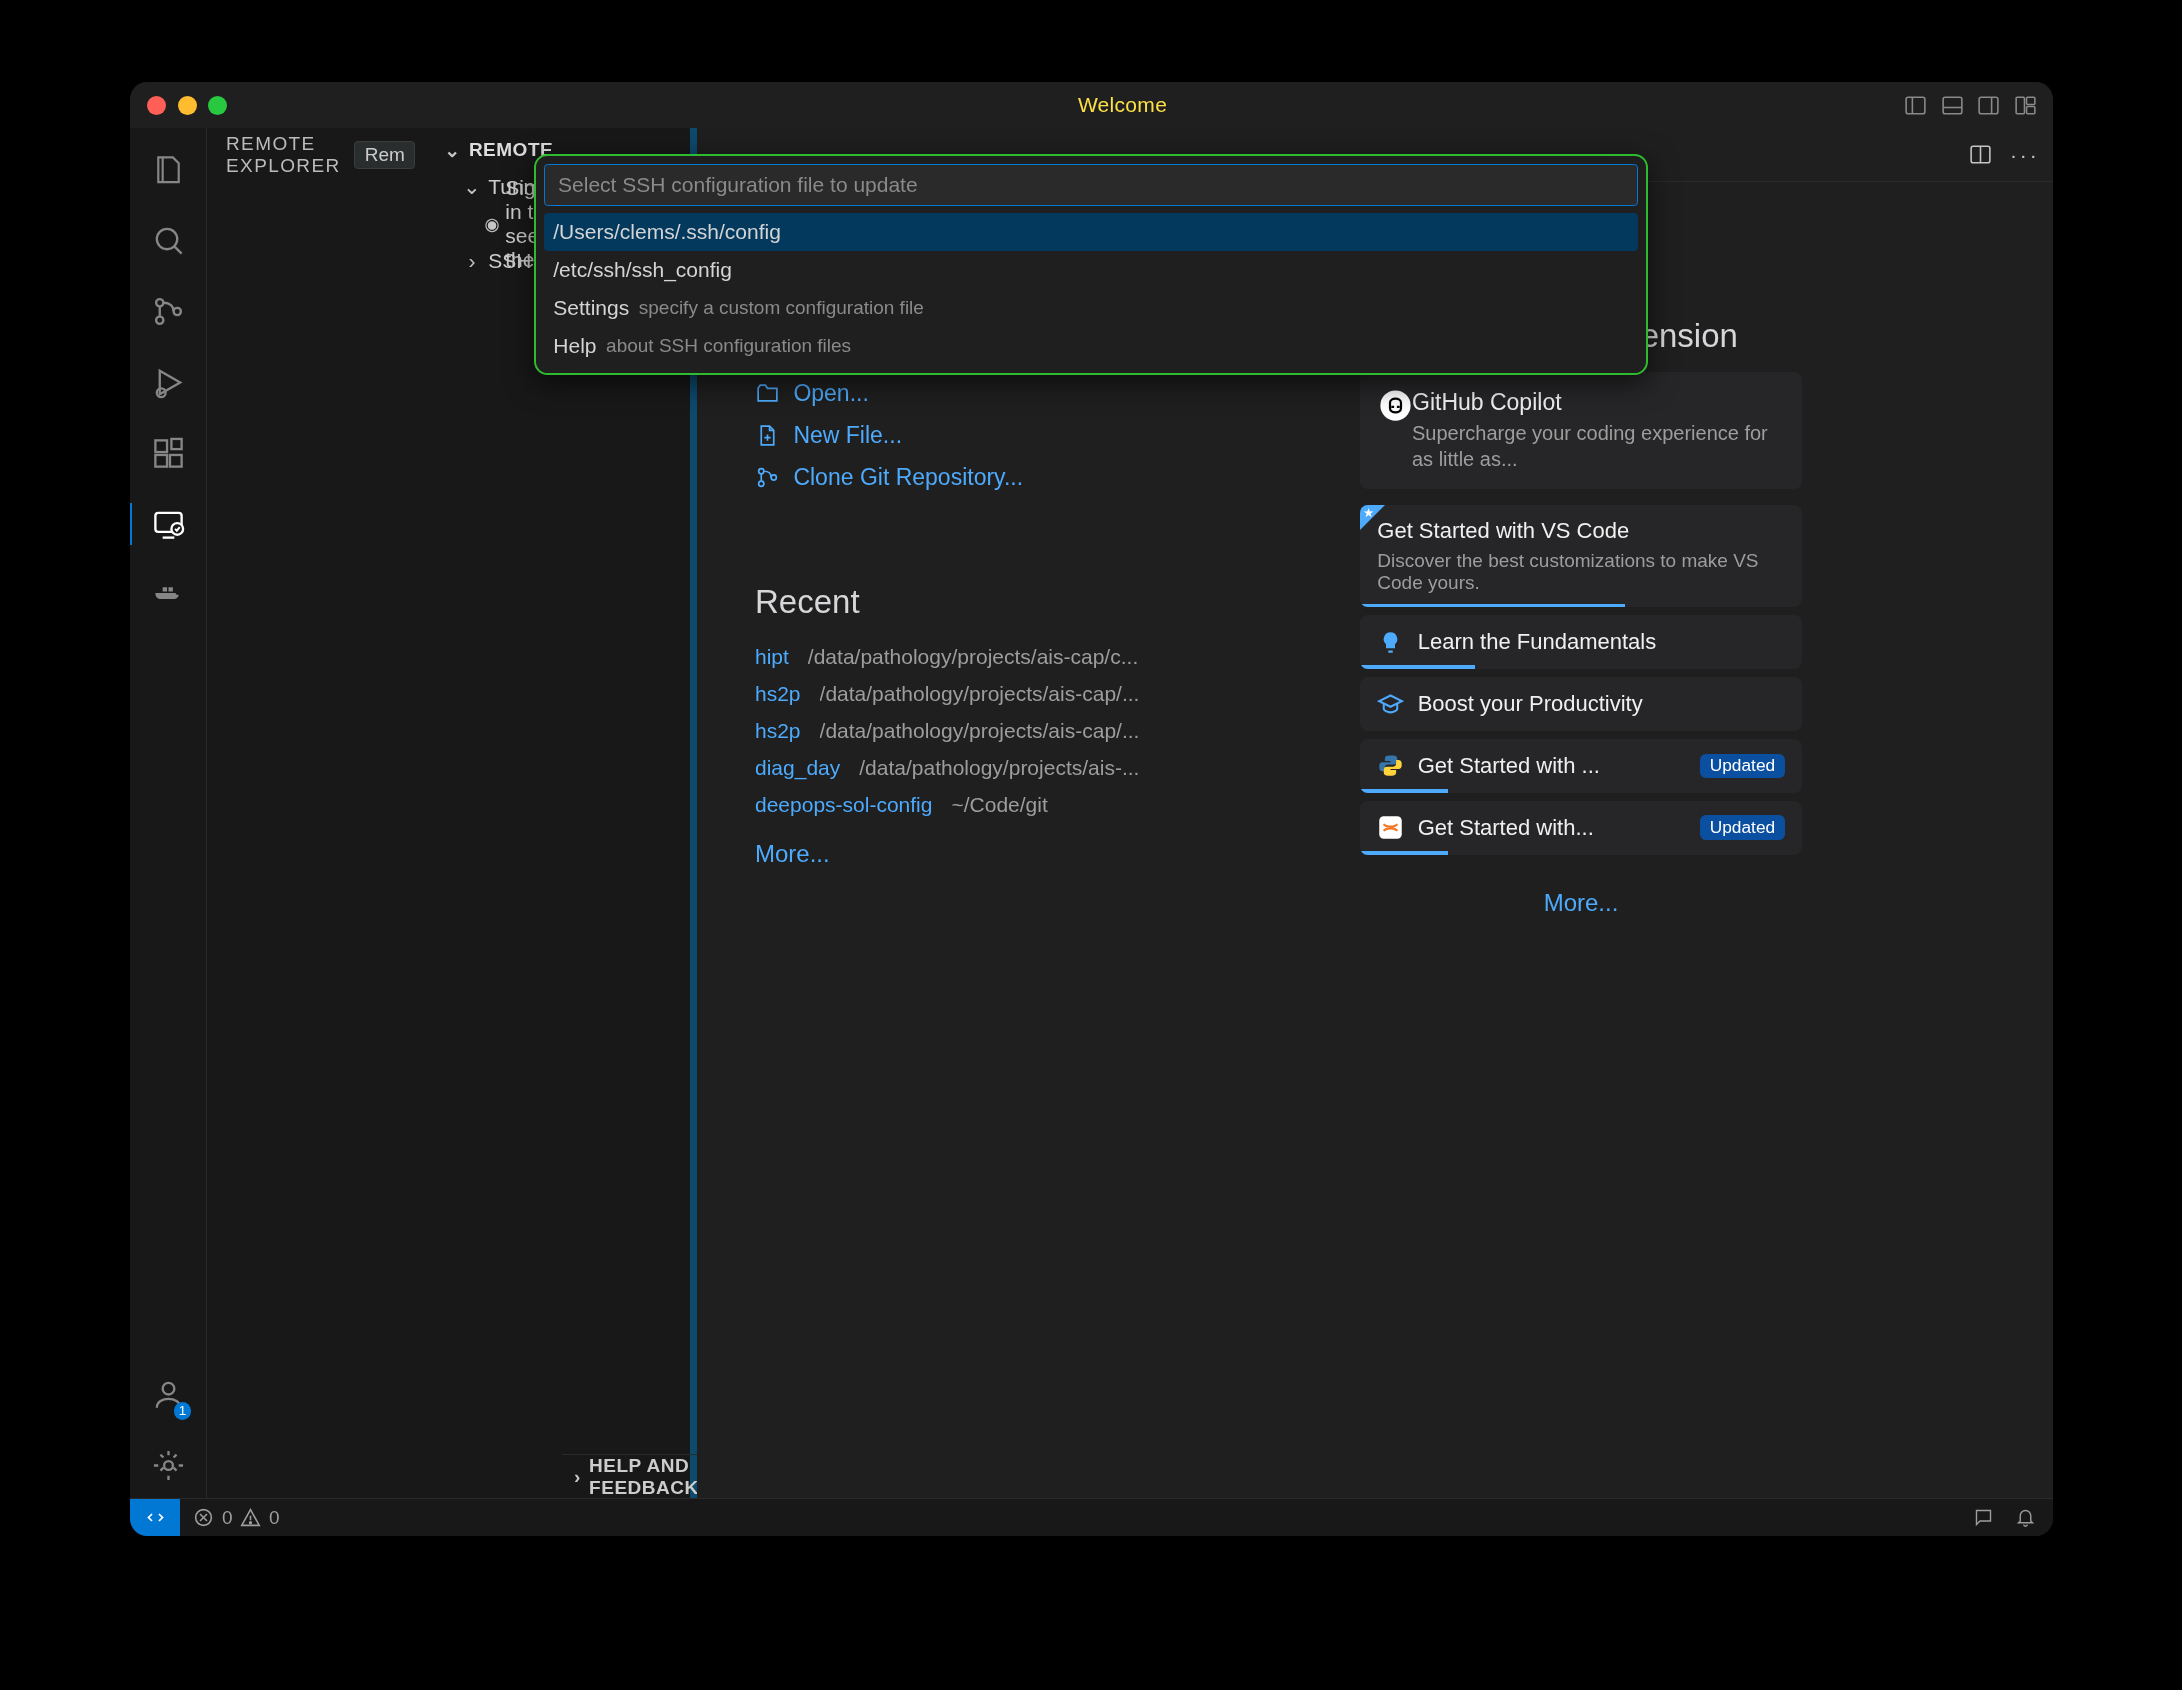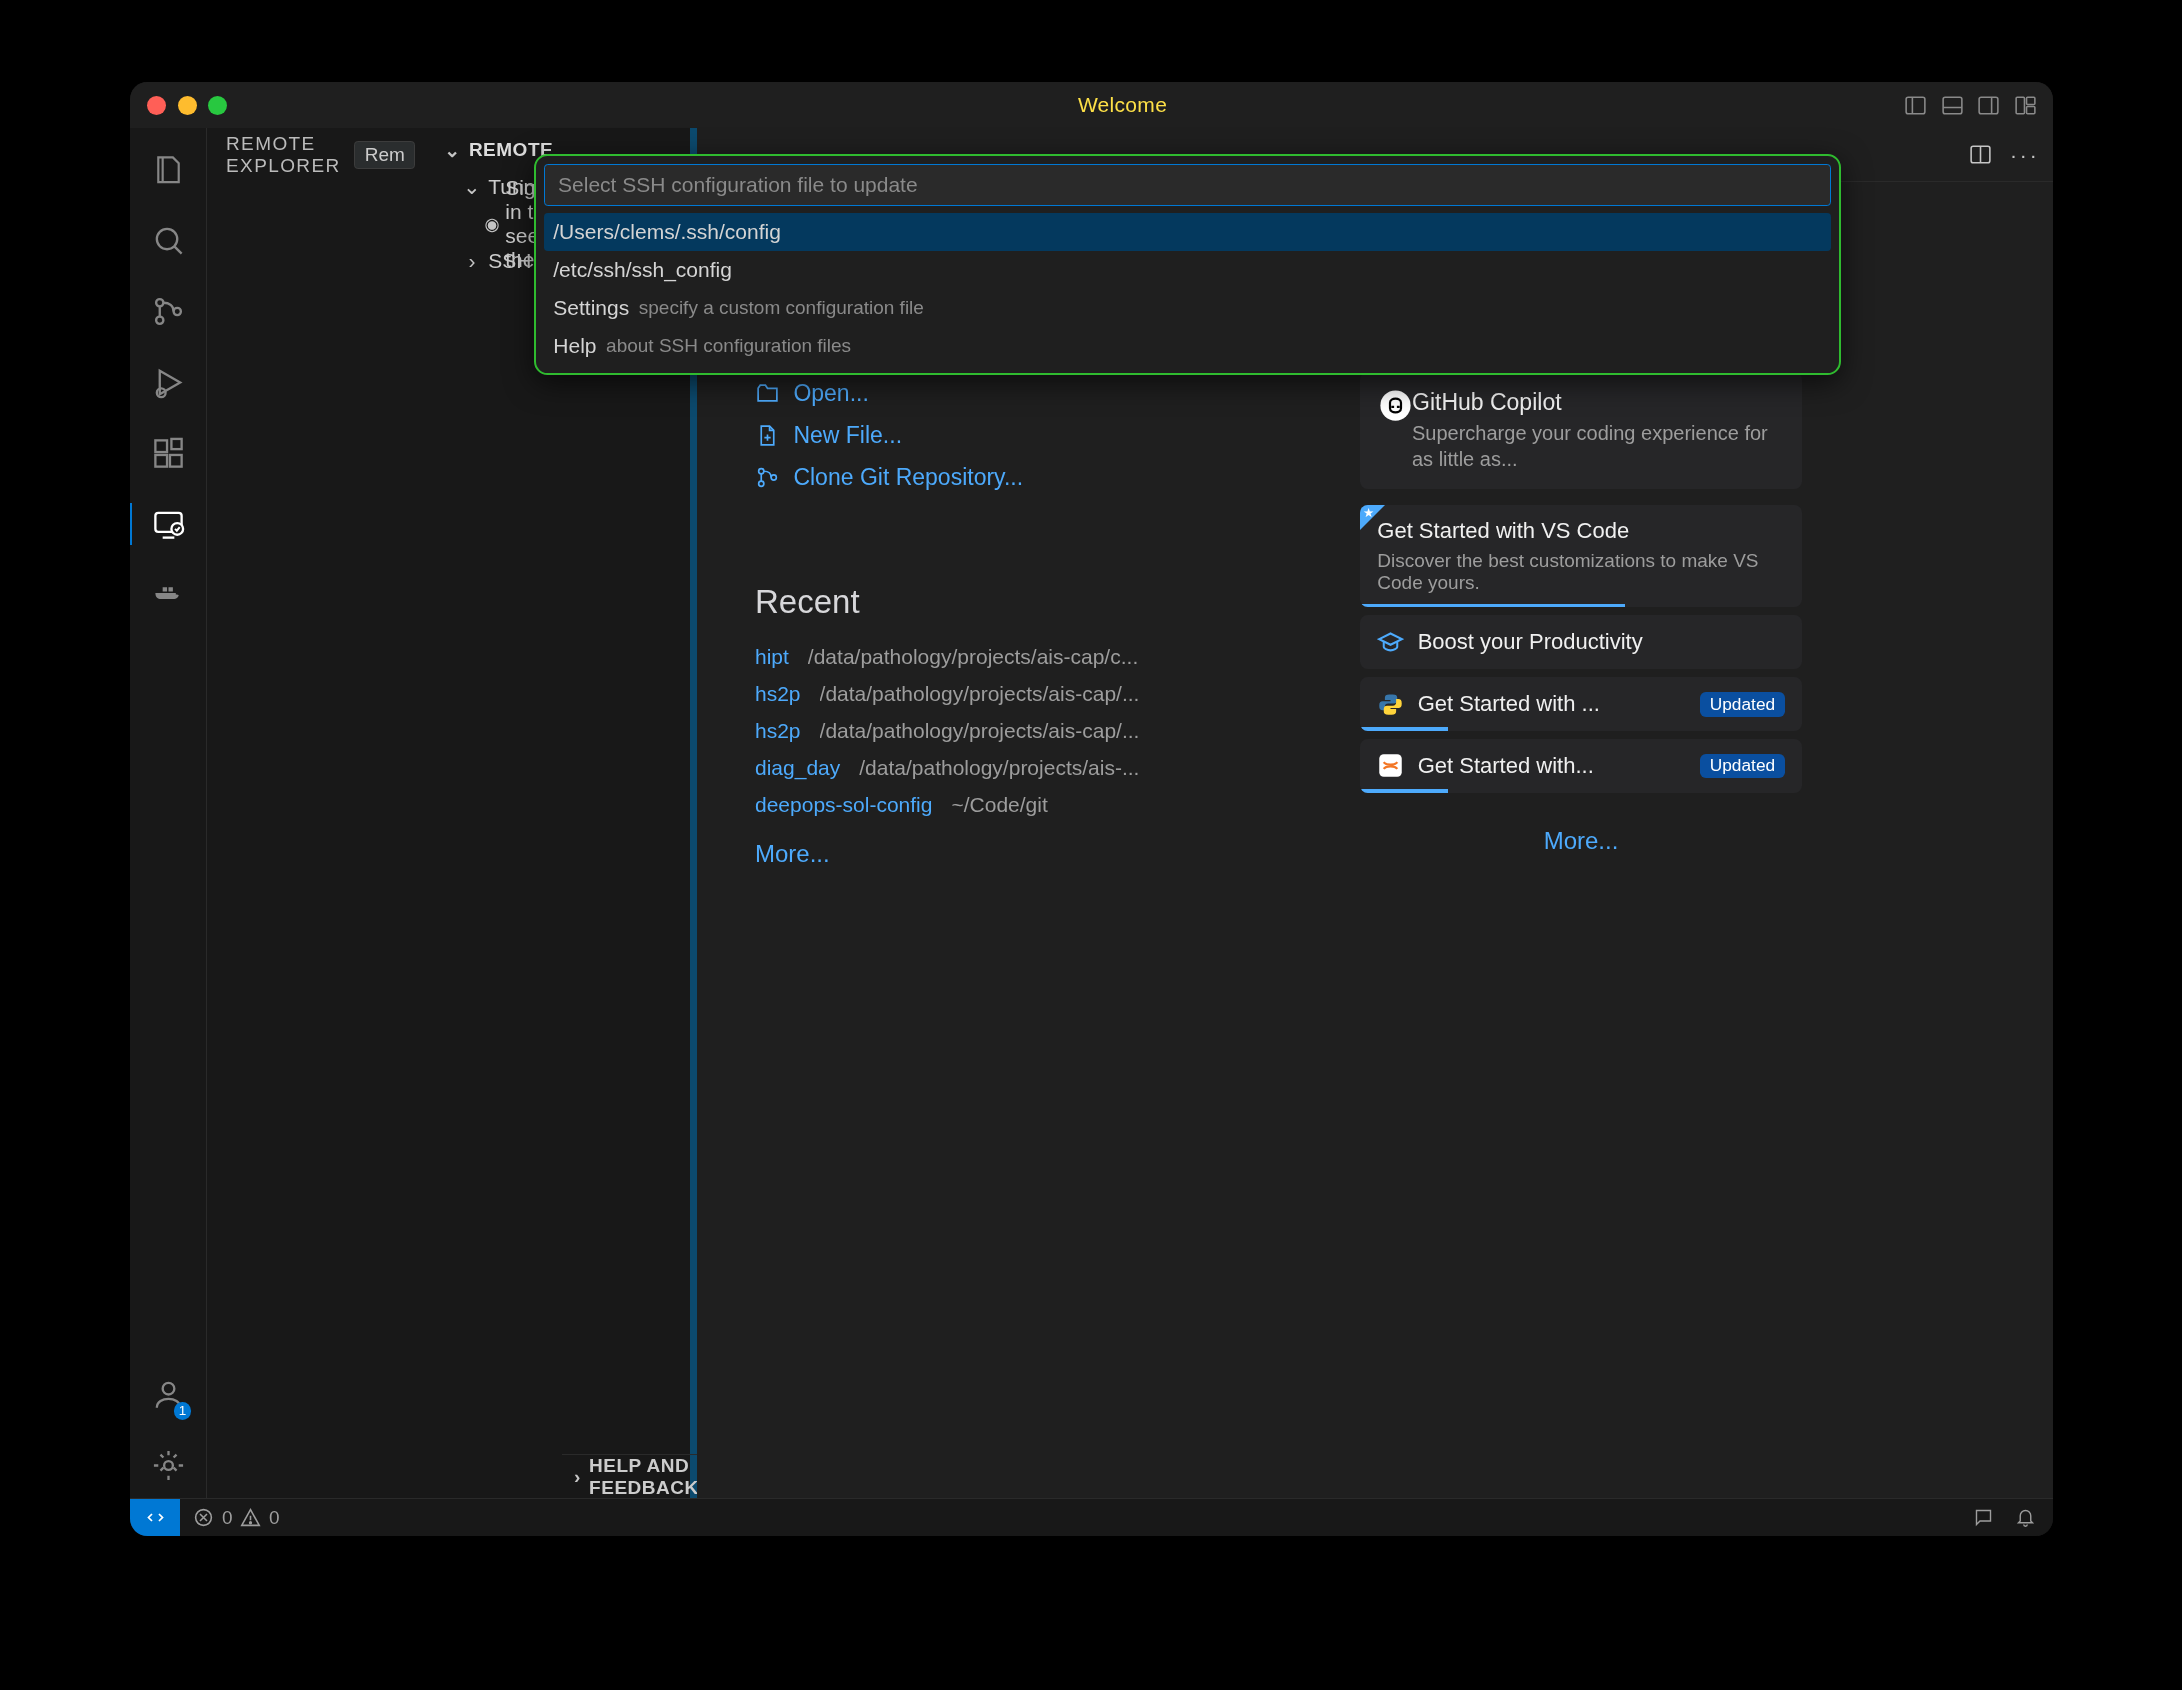--- a/index.html
+++ b/index.html
@@ -59,21 +59,21 @@
 .corner { position:absolute; left:0; top:0; border-top:25px solid #4daafc; border-right:25px solid transparent; }
 .corner::after{content:"★";position:absolute;left:2.9px;top:-25px;color:#fff;font-size:12.5px;}
 .upd { background:#0a4fa0; color:#fff; font-size:17.3px; border-radius:5.8px; padding:1.9px 9.6px; margin-left:auto;}
 .rmore { text-align:center; margin-top:17.3px; }
 .statusbar { height:38px; background:#181818; display:flex; align-items:center; border-top:1px solid #2a2a2a; color:#9d9d9d; font-size:19px;}
 .sb-remote { width:50px; height:100%; background:#0078d4; display:flex; align-items:center; justify-content:center; color:#fff;}
 .sb-remote svg{width:21px;height:21px;}
 .sb-items{display:flex;align-items:center;gap:7.7px;margin-left:13.4px;}
 .sb-right{margin-left:auto;display:flex;align-items:center;gap:21px;padding-right:17.3px;}
 .sb-right svg, .sb-items svg{width:21px;height:21px;}
-.quickpick { position:absolute; left:404px; top:72px; width:1307px; background:#1f1f1f; border:2.9px solid #2fbb2f; border-radius:13.4px; padding:7.7px; box-shadow: 0 7.7px 29px rgba(0,0,0,.6); z-index:50;}
+.quickpick { position:absolute; left:404px; top:72px; width:1114px; background:#1f1f1f; border:2.9px solid #2fbb2f; border-radius:13.4px; padding:7.7px; box-shadow: 0 7.7px 29px rgba(0,0,0,.6); z-index:50;}
 .qp-input { width:100%; height:42px; background:#2a2a2a; border:1px solid #0078d4; border-radius:3.8px; color:#ccc; padding: 0 13.4px; font-size:21px; outline:none;}
 .qp-input::placeholder{color:#8a8a8a;}
 .qp-list { margin-top:7.7px;}
 .qp-row { height:38px; display:flex; align-items:center; padding:0 9.6px; border-radius:3.8px; font-size:21px; color:#d4d4d4;}
 .qp-row.sel { background:#04395e; }
 .qp-row .hint { color:#8a8a8a; margin-left:9.6px; font-size:19px;}
 </style>
 </head>
 <body>
 
@@ -282,20 +282,27 @@
             </div>
 
             <div class="wt-list">
               <div class="wt primary">
                 <div class="corner"></div>
                 <div class="ct">Get Started with VS Code</div>
                 <div class="cd">Discover the best customizations to make VS Code yours.</div>
                 <div class="progress" style="width:60%"></div>
               </div>
               <div class="wt">
+                <div class="ci"><svg viewBox="0 0 24 24" fill="#4daafc">
+                      <path d="M12 3a6 6 0 00-4 10.5V17h8v-3.5A6 6 0 0012 3zM10 19h4v2h-4z"></path>
+                    </svg></div>
+                <div class="ct">Learn the Fundamentals</div>
+                <div class="progress" style="width:26%"></div>
+              </div>
+              <div class="wt">
                 <div class="ci"><svg viewBox="0 0 24 24" fill="none" stroke="#4daafc" stroke-width="1.8">
                       <path d="M2 9l10-5 10 5-10 5z"></path>
                       <path d="M6 11v5c0 1 3 3 6 3s6-2 6-3v-5"></path>
                     </svg></div>
                 <div class="ct">Boost your Productivity</div>
               </div>
               <div class="wt">
                 <div class="ci"><svg viewBox="0 0 24 24">
                       <path d="M11 3c-3 0-4 1-4 3v2h5v1H5c-2 0-3 1-3 4s1 4 3 4h2v-3c0-2 1-3 3-3h5c2 0 3-1 3-3V6c0-2-1-3-4-3z" fill="#3776ab"></path>
                       <path d="M13 21c3 0 4-1 4-3v-2h-5v-1h7c2 0 3-1 3-4s-1-4-3-4h-2v3c0 2-1 3-3 3H9c-2 0-3 1-3 3v2c0 2 1 3 4 3z" fill="#ffd43b"></path>

